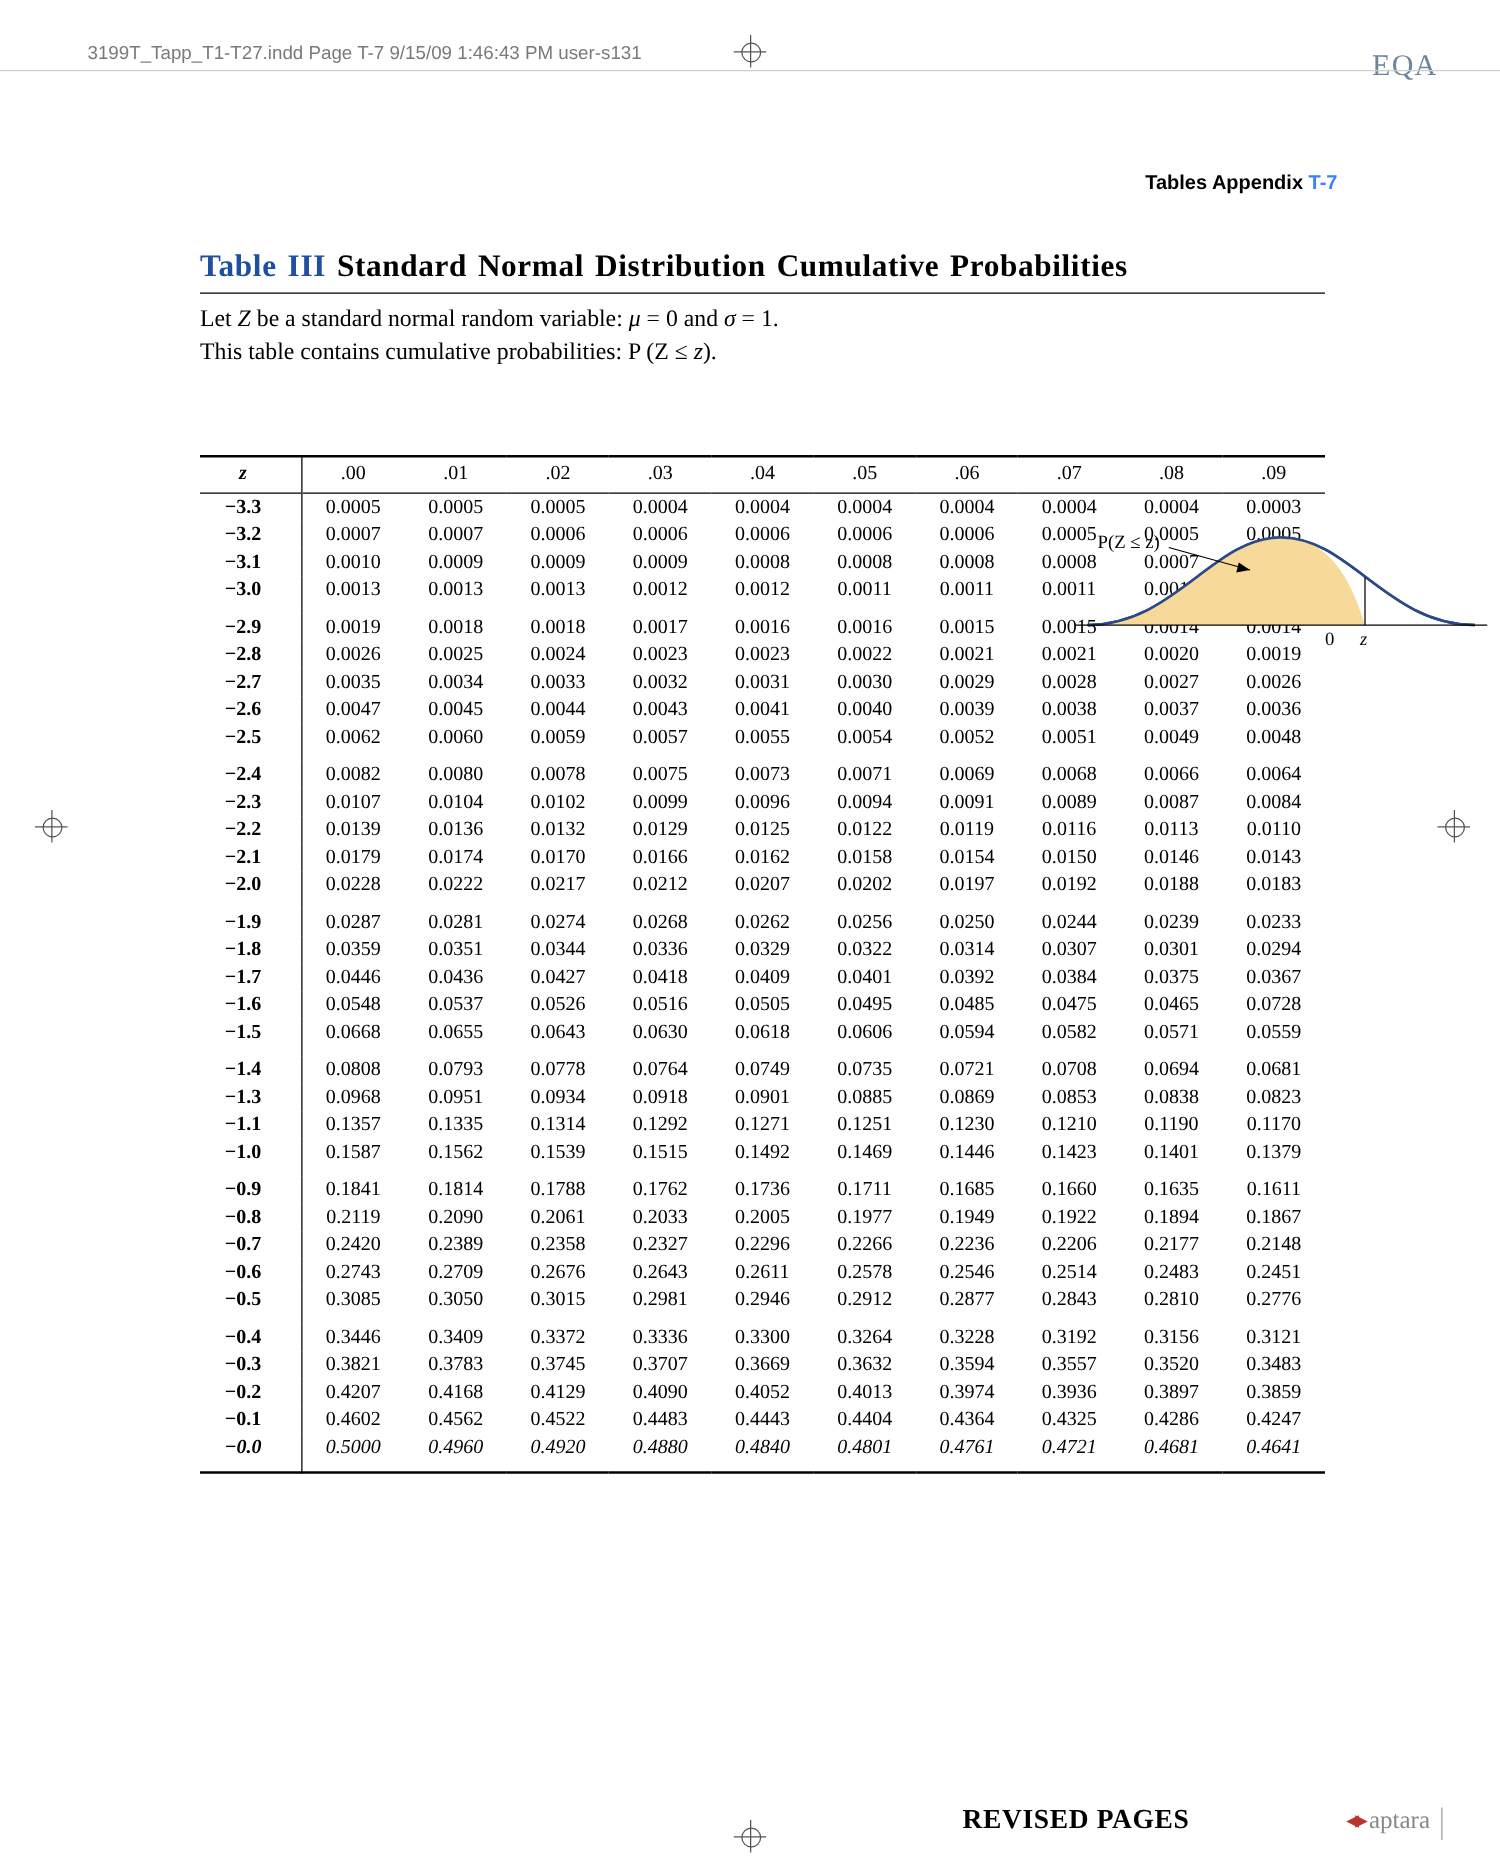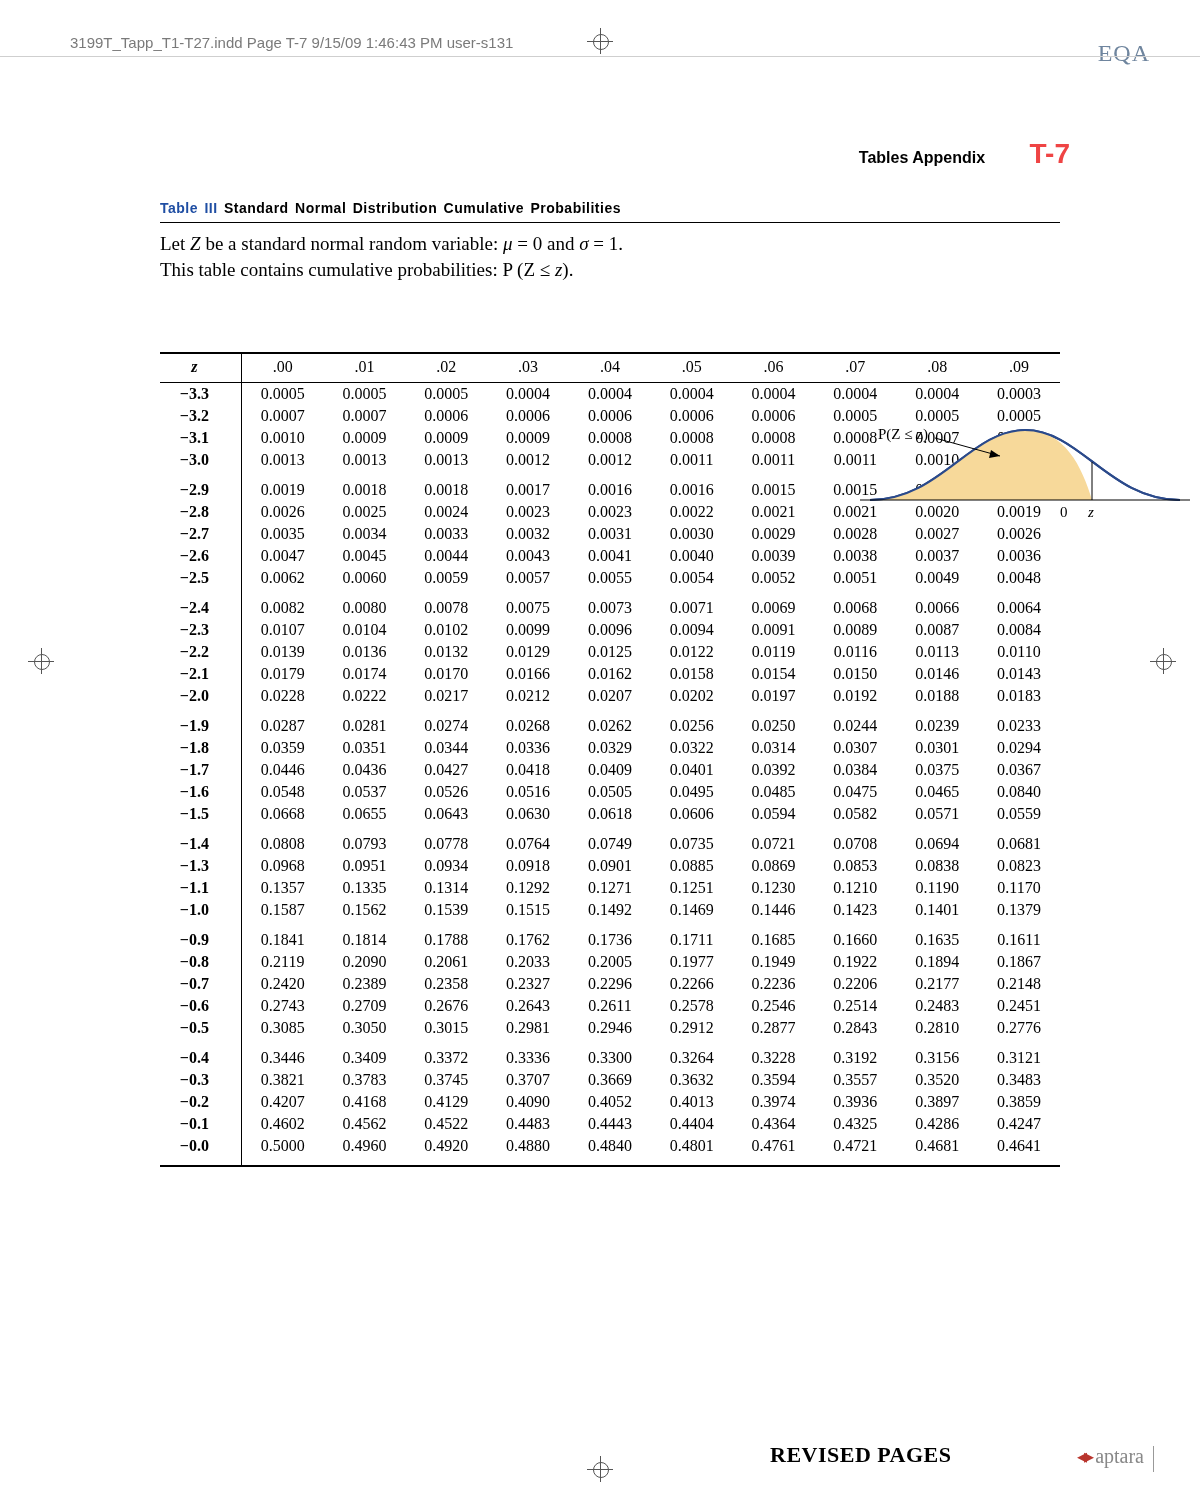--- a/index.html
+++ b/index.html
@@ -69,37 +69,36 @@
     position: absolute;
     top: 138px;
     right: 130px;
     font-family: "Helvetica Neue", Helvetica, Arial, sans-serif;
     font-size: 16px;
     font-weight: 700;
     color: #000;
   }
   .runhead .folio {
     display: inline-block;
-    margin-left: 40px;
-    font-size: 28px;
-    color: #ef4444;
+    font-size: 16px;
+    color: #3b82f6;
     font-weight: 800;
   }
 
   
   .content {
     position: absolute;
     top: 200px;
     left: 160px;
     width: 900px;
   }
   .tabletitle {
-    font-family: Liberation Sans, sans-serif;
+    font-family: Liberation Serif, serif;
     font-weight: 700;
-    font-size: 14px;
+    font-size: 25px;
     color: #000;
     letter-spacing: 0.5px;
     word-spacing: 2px;
   }
   .tabletitle .blue { color: #1f4ea3; }
   .titlerule {
     border: none;
     border-top: 1px solid #000;
     margin: 6px 0 8px 0;
   }
@@ -140,21 +139,21 @@
   }
   .ztab thead tr { border-bottom: 1px solid #000; }
   .ztab td {
     text-align: center;
     padding: 2px 0;
     width: 83px;
   }
   .ztab tbody tr.lastofgroup td,
   .ztab tbody tr.lastofgroup td.zcol { padding-bottom: 10px; }
   .ztab thead { border-top: 2px solid #000; }
-  .ztab tbody tr.final { border-bottom: 2px solid #000; }
+  .ztab tbody tr.final { border-bottom: 2px solid #000; font-style: italic; }
   .ztab th.zhdr {
     font-style: italic;
     font-family: "Times New Roman", serif;
   }
 
   
   .footer-revised {
     position: absolute;
     bottom: 28px;
     left: 770px;
@@ -482,21 +481,21 @@
             <td class="zcol">−1.6</td>
             <td>0.0548</td>
             <td>0.0537</td>
             <td>0.0526</td>
             <td>0.0516</td>
             <td>0.0505</td>
             <td>0.0495</td>
             <td>0.0485</td>
             <td>0.0475</td>
             <td>0.0465</td>
-            <td>0.0840</td>
+            <td>0.0728</td>
           </tr>
           <tr class="lastofgroup">
             <td class="zcol">−1.5</td>
             <td>0.0668</td>
             <td>0.0655</td>
             <td>0.0643</td>
             <td>0.0630</td>
             <td>0.0618</td>
             <td>0.0606</td>
             <td>0.0594</td>

